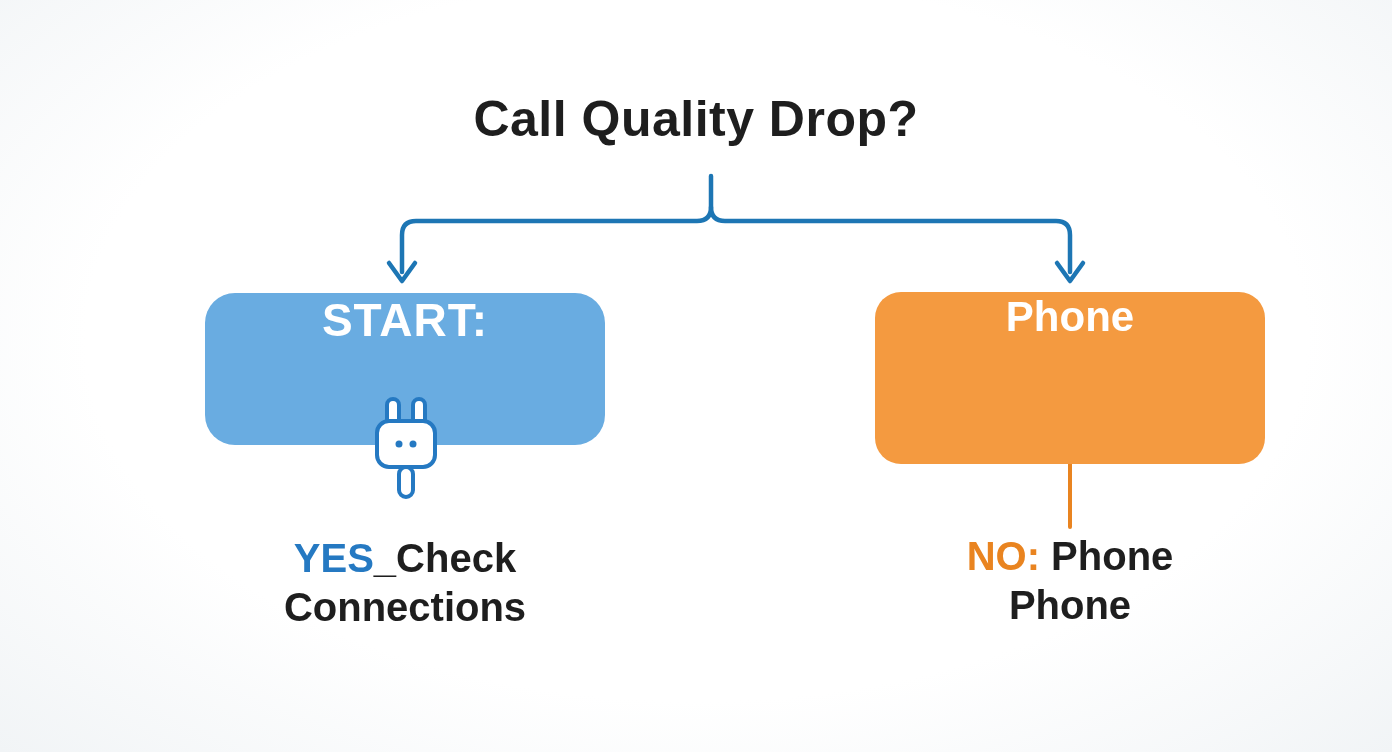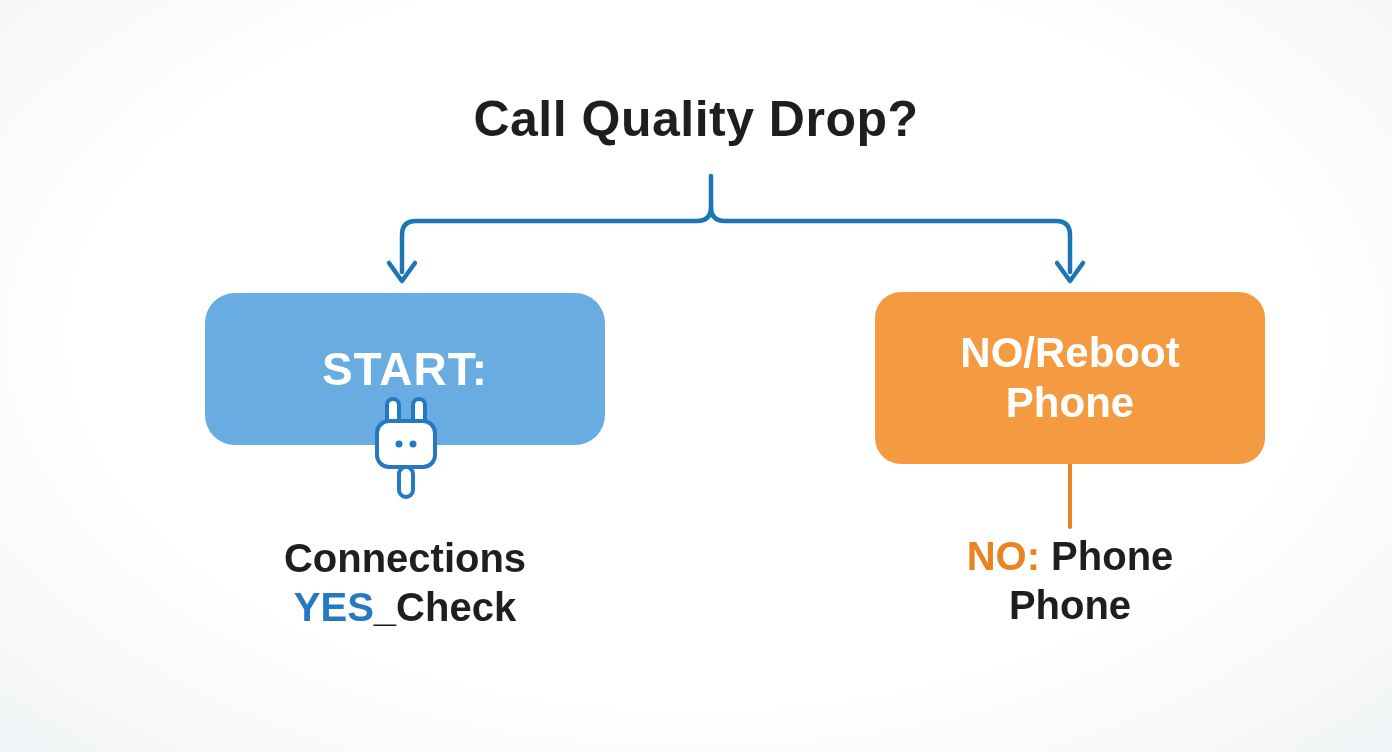--- a/index.html
+++ b/index.html
@@ -43,21 +43,20 @@
     fill: none;
     stroke: var(--no-orange, #e98420);
     stroke-width: 4;
     stroke-linecap: round;
   }
   .node {
     position: absolute;
     display: flex;
     flex-direction: column;
     align-items: center;
-    justify-content: center;
     color: var(--node-text, #ffffff);
     font-weight: 700;
     text-align: center;
   }
   .node-blue {
     left: 205px; top: 293px;
     width: 400px; height: 152px;
     background: var(--node-blue, #69ace1);
     border-radius: 30px;
     font-size: 46px;
@@ -117,27 +116,26 @@
   <svg class="plug" viewBox="0 0 92 120" aria-hidden="true">
     <rect class="outline" x="27" y="2" width="12" height="28" rx="6"></rect>
     <rect class="outline" x="53" y="2" width="12" height="28" rx="6"></rect>
     <rect class="outline" x="17" y="24" width="58" height="46" rx="12"></rect>
     <circle class="dot" cx="39" cy="47" r="3.5"></circle>
     <circle class="dot" cx="53" cy="47" r="3.5"></circle>
     <rect class="outline" x="39" y="70" width="14" height="30" rx="7"></rect>
   </svg>
 
   <div class="node node-orange">
-    <div>NO/Reboot</div>
     <div>Phone</div>
   </div>
 
   <div class="caption caption-left">
+    <div><span class="hl-blue">YES</span><span>_Check</span></div>
     <div>Connections</div>
-    <div><span class="hl-blue">YES</span><span>_Check</span></div>
   </div>
 
   <div class="caption caption-right">
     <div><span class="hl-orange">NO:</span><span> Phone</span></div>
     <div>Phone</div>
   </div>
 
 </div>
 
 </body></html>

